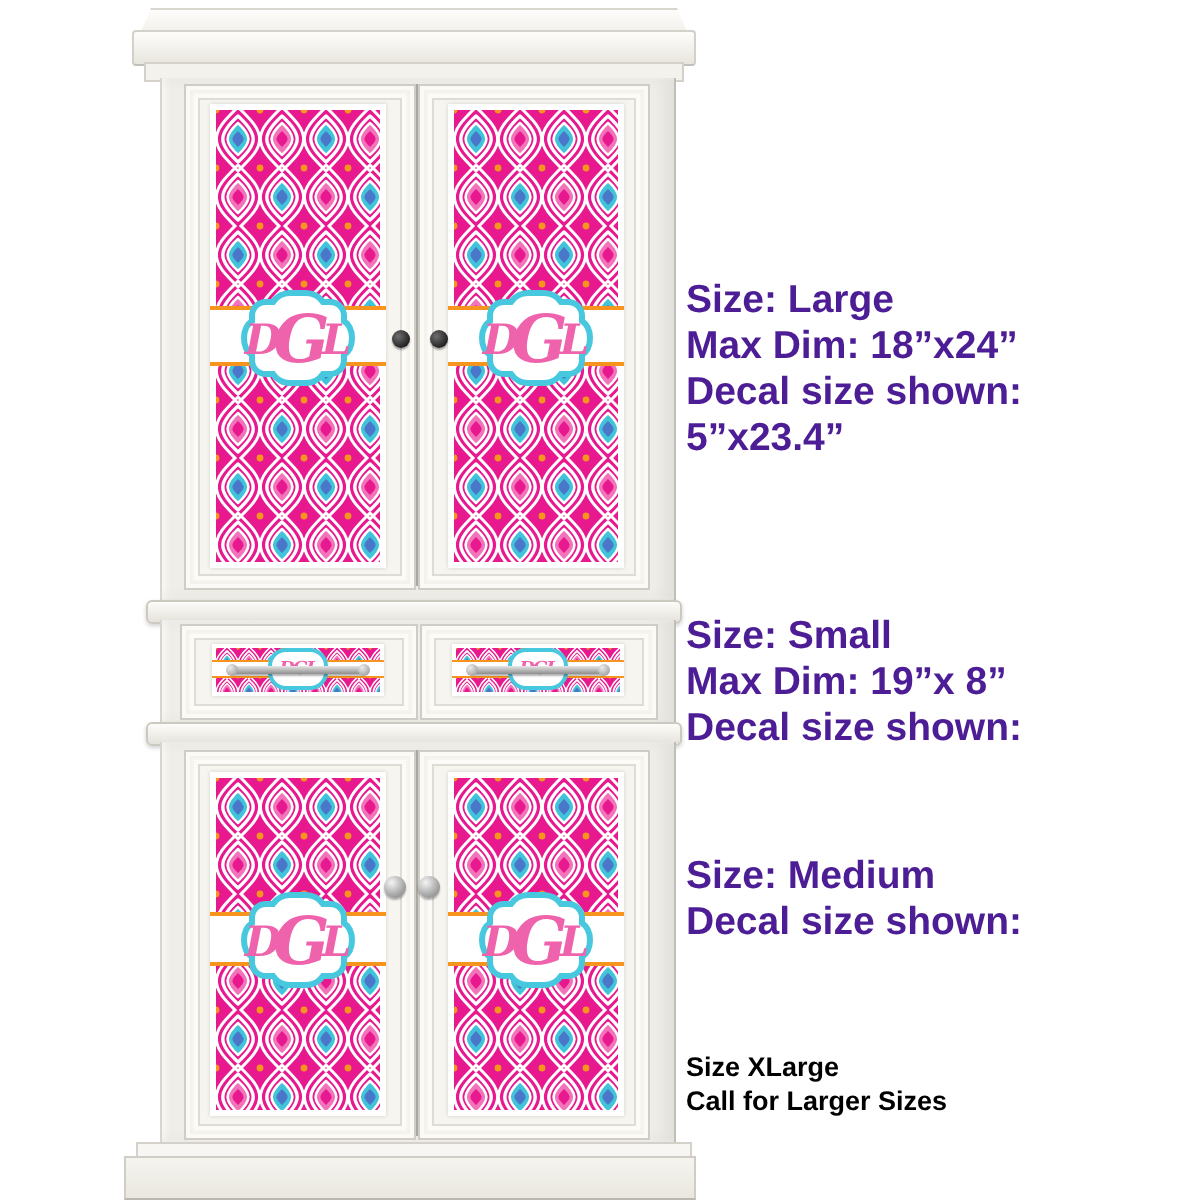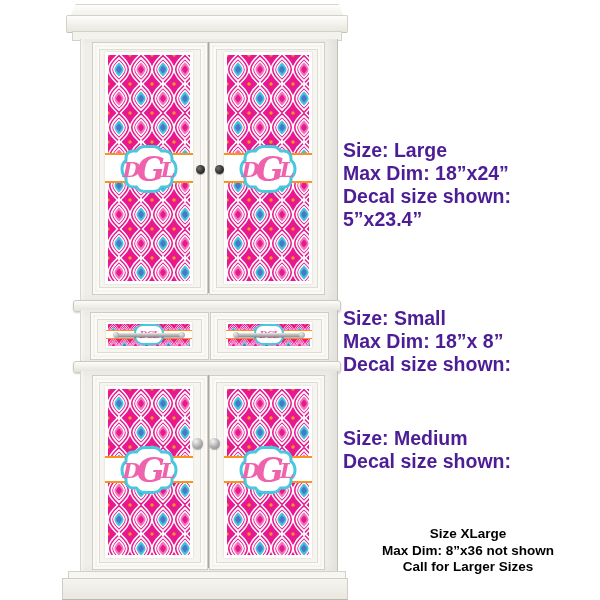--- a/index.html
+++ b/index.html
@@ -252,28 +252,27 @@
 
   <div class="abs size-block" style="top:139px;">
     <div>Size: Large</div>
     <div>Max Dim: 18”x24”</div>
     <div>Decal size shown:</div>
     <div>5”x23.4”</div>
   </div>
 
   <div class="abs size-block" style="top:295px;margin-top:12px;">
     <div>Size: Small</div>
-    <div>Max Dim: 18”x 8”</div>
+    <div>Max Dim: 19”x 8”</div>
     <div>Decal size shown:</div>
   </div>
 
   <div class="abs size-block" style="top:411px;margin-top:16px;">
     <div>Size: Medium</div>
     <div>Decal size shown:</div>
   </div>
 
-  <div class="abs size-note" style="top:526px;text-align:center;">
+  <div class="abs size-note" style="top:526px;">
     <div>Size XLarge</div>
-    <div>Max Dim: 8”x36 not shown</div>
     <div>Call for Larger Sizes</div>
   </div>
 
 </div>
 
 </body></html>

